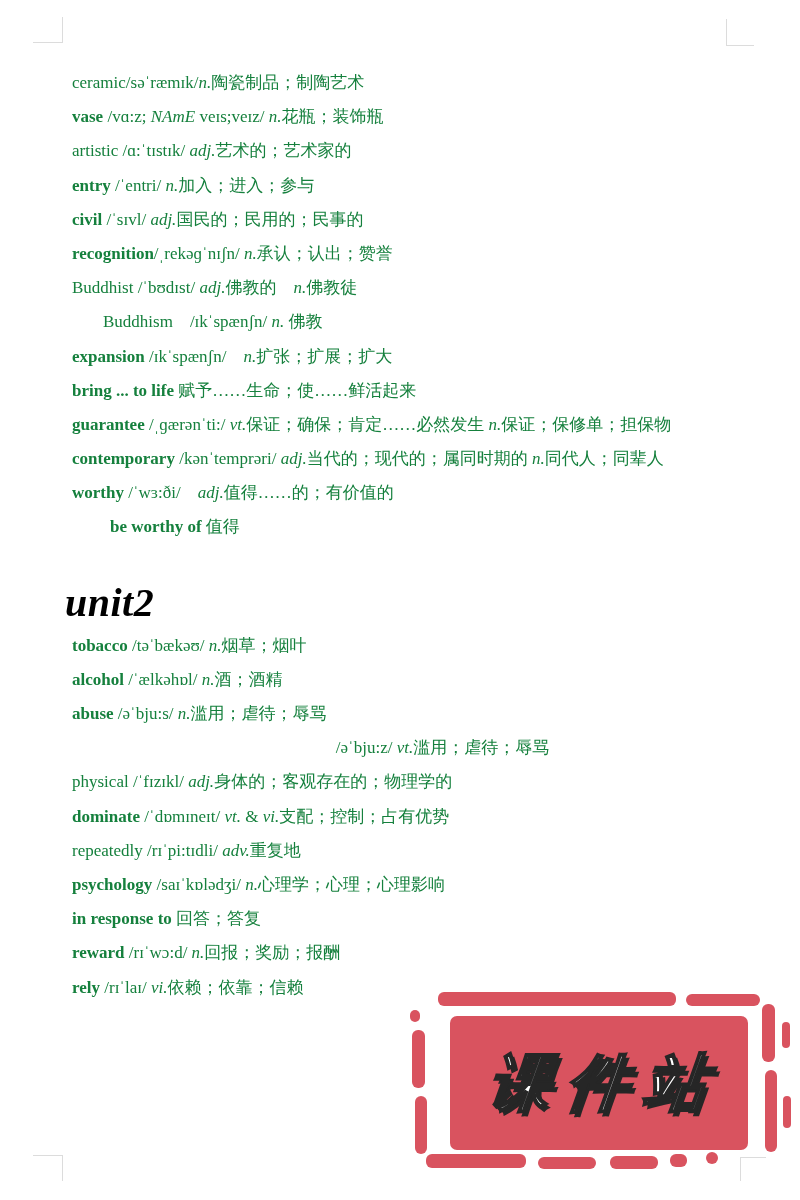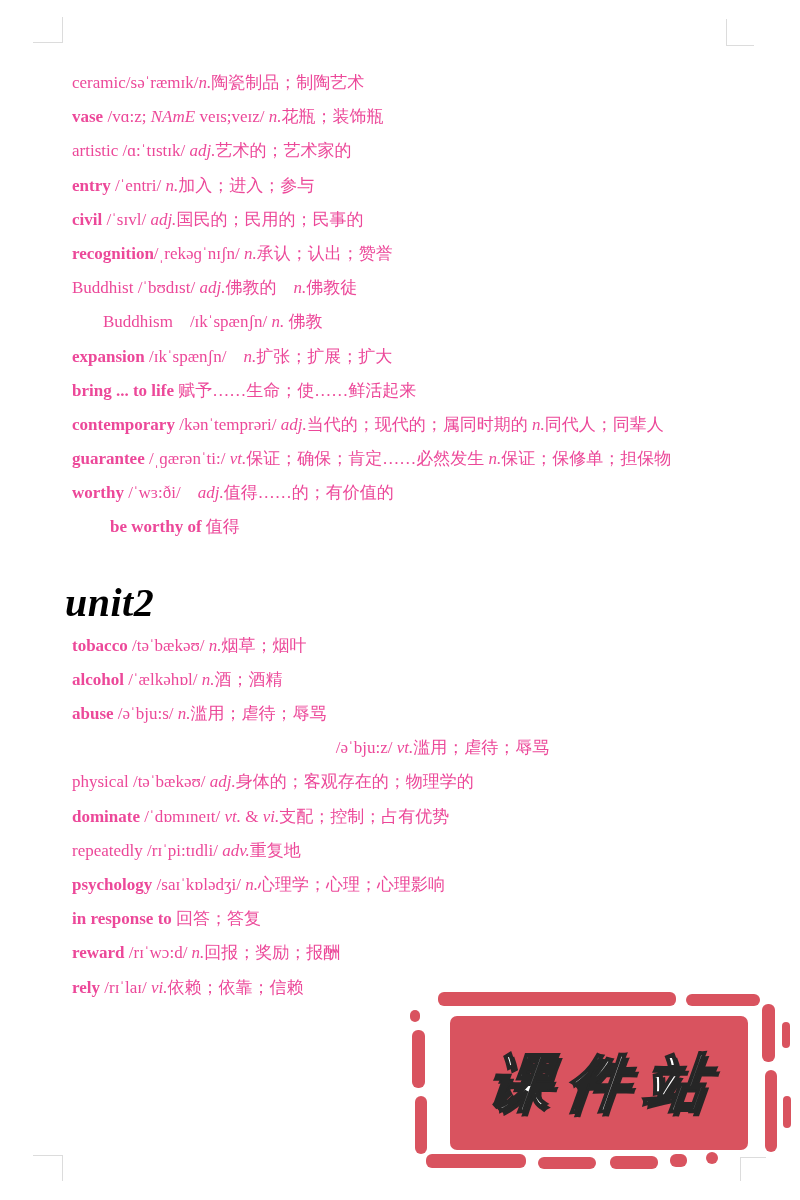--- a/index.html
+++ b/index.html
@@ -26,21 +26,21 @@
 
   .doc {
     position: absolute; left: 72px; top: 66px; right: 18px;
     z-index: 2;
   }
   .entry {
     font-size: 17px;
     height: 34.2px;
     line-height: 34.2px;
     white-space: nowrap;
-    color: #ec4899;
+    color: #15803d;
   }
   .sb { font-weight: bold; font-family: Liberation Serif, serif; }
   .si { font-style: italic; }
   .sr { }
   .section-heading {
     font-size: 40px;
     font-weight: bold;
     color: #000;
     height: 48px;
     line-height: 48px;
@@ -109,30 +109,30 @@
       <div class="entry"><span class="sr">ceramic/səˈræmɪk/</span><span class="si">n.</span><span class="sr">陶瓷制品；制陶艺术</span></div>
       <div class="entry"><span class="sb">vase</span><span class="sr"> /vɑ:z; </span><span class="si">NAmE</span><span class="sr"> veɪs;veɪz/ </span><span class="si">n.</span><span class="sr">花瓶；装饰瓶</span></div>
       <div class="entry"><span class="sr">artistic /ɑ:ˈtɪstɪk/ </span><span class="si">adj.</span><span class="sr">艺术的；艺术家的</span></div>
       <div class="entry"><span class="sb">entry</span><span class="sr"> /ˈentri/ </span><span class="si">n.</span><span class="sr">加入；进入；参与</span></div>
       <div class="entry"><span class="sb">civil</span><span class="sr"> /ˈsɪvl/ </span><span class="si">adj.</span><span class="sr">国民的；民用的；民事的</span></div>
       <div class="entry"><span class="sb">recognition</span><span class="sr">/ˌrekəɡˈnɪʃn/ </span><span class="si">n.</span><span class="sr">承认；认出；赞誉</span></div>
       <div class="entry"><span class="sr">Buddhist /ˈbʊdɪst/ </span><span class="si">adj.</span><span class="sr">佛教的　</span><span class="si">n.</span><span class="sr">佛教徒</span></div>
       <div class="entry" style="padding-left: 31px;"><span class="sr">Buddhism　/ɪkˈspænʃn/ </span><span class="si">n.</span><span class="sr"> 佛教</span></div>
       <div class="entry"><span class="sb">expansion</span><span class="sr"> /ɪkˈspænʃn/　</span><span class="si">n.</span><span class="sr">扩张；扩展；扩大</span></div>
       <div class="entry"><span class="sb">bring ... to life</span><span class="sr"> 赋予……生命；使……鲜活起来</span></div>
+      <div class="entry"><span class="sb">guarantee</span><span class="sr"> /ˌɡærənˈti:/ </span><span class="si">vt.</span><span class="sr">保证；确保；肯定……必然发生 </span><span class="si">n.</span><span class="sr">保证；保修单；担保物</span></div>
       <div class="entry"><span class="sb">contemporary</span><span class="sr"> /kənˈtemprəri/ </span><span class="si">adj.</span><span class="sr">当代的；现代的；属同时期的 </span><span class="si">n.</span><span class="sr">同代人；同辈人</span></div>
-      <div class="entry"><span class="sb">guarantee</span><span class="sr"> /ˌɡærənˈti:/ </span><span class="si">vt.</span><span class="sr">保证；确保；肯定……必然发生 </span><span class="si">n.</span><span class="sr">保证；保修单；担保物</span></div>
       <div class="entry"><span class="sb">worthy</span><span class="sr"> /ˈwɜ:ði/　</span><span class="si">adj.</span><span class="sr">值得……的；有价值的</span></div>
       <div class="entry" style="padding-left: 38px;"><span class="sb">be worthy of</span><span class="sr"> 值得</span></div>
       <div class="section-heading">unit2</div>
       <div class="entry"><span class="sb">tobacco</span><span class="sr"> /təˈbækəʊ/ </span><span class="si">n.</span><span class="sr">烟草；烟叶</span></div>
       <div class="entry"><span class="sb">alcohol</span><span class="sr"> /ˈælkəhɒl/ </span><span class="si">n.</span><span class="sr">酒；酒精</span></div>
       <div class="entry"><span class="sb">abuse</span><span class="sr"> /əˈbju:s/ </span><span class="si">n.</span><span class="sr">滥用；虐待；辱骂</span></div>
       <div class="entry" style="padding-left: 31px; text-align: center;"><span class="sr">/əˈbju:z/ </span><span class="si">vt.</span><span class="sr">滥用；虐待；辱骂</span></div>
-      <div class="entry"><span class="sr">physical /təˈbækəʊ/ </span><span class="si">adj.</span><span class="sr">身体的；客观存在的；物理学的</span></div>
+      <div class="entry"><span class="sr">physical /ˈfɪzɪkl/ </span><span class="si">adj.</span><span class="sr">身体的；客观存在的；物理学的</span></div>
       <div class="entry"><span class="sb">dominate</span><span class="sr"> /ˈdɒmɪneɪt/ </span><span class="si">vt.</span><span class="sr"> &amp; </span><span class="si">vi.</span><span class="sr">支配；控制；占有优势</span></div>
       <div class="entry"><span class="sr">repeatedly /rɪˈpi:tɪdli/ </span><span class="si">adv.</span><span class="sr">重复地</span></div>
       <div class="entry"><span class="sb">psychology</span><span class="sr"> /saɪˈkɒlədʒi/ </span><span class="si">n.</span><span class="sr">心理学；心理；心理影响</span></div>
       <div class="entry"><span class="sb">in response to</span><span class="sr"> 回答；答复</span></div>
       <div class="entry"><span class="sb">reward</span><span class="sr"> /rɪˈwɔ:d/ </span><span class="si">n.</span><span class="sr">回报；奖励；报酬</span></div>
       <div class="entry"><span class="sb">rely</span><span class="sr"> /rɪˈlaɪ/ </span><span class="si">vi.</span><span class="sr">依赖；依靠；信赖</span></div>
     </div>
 
   <div class="stamp">
     <div class="bar b-top1"></div>

